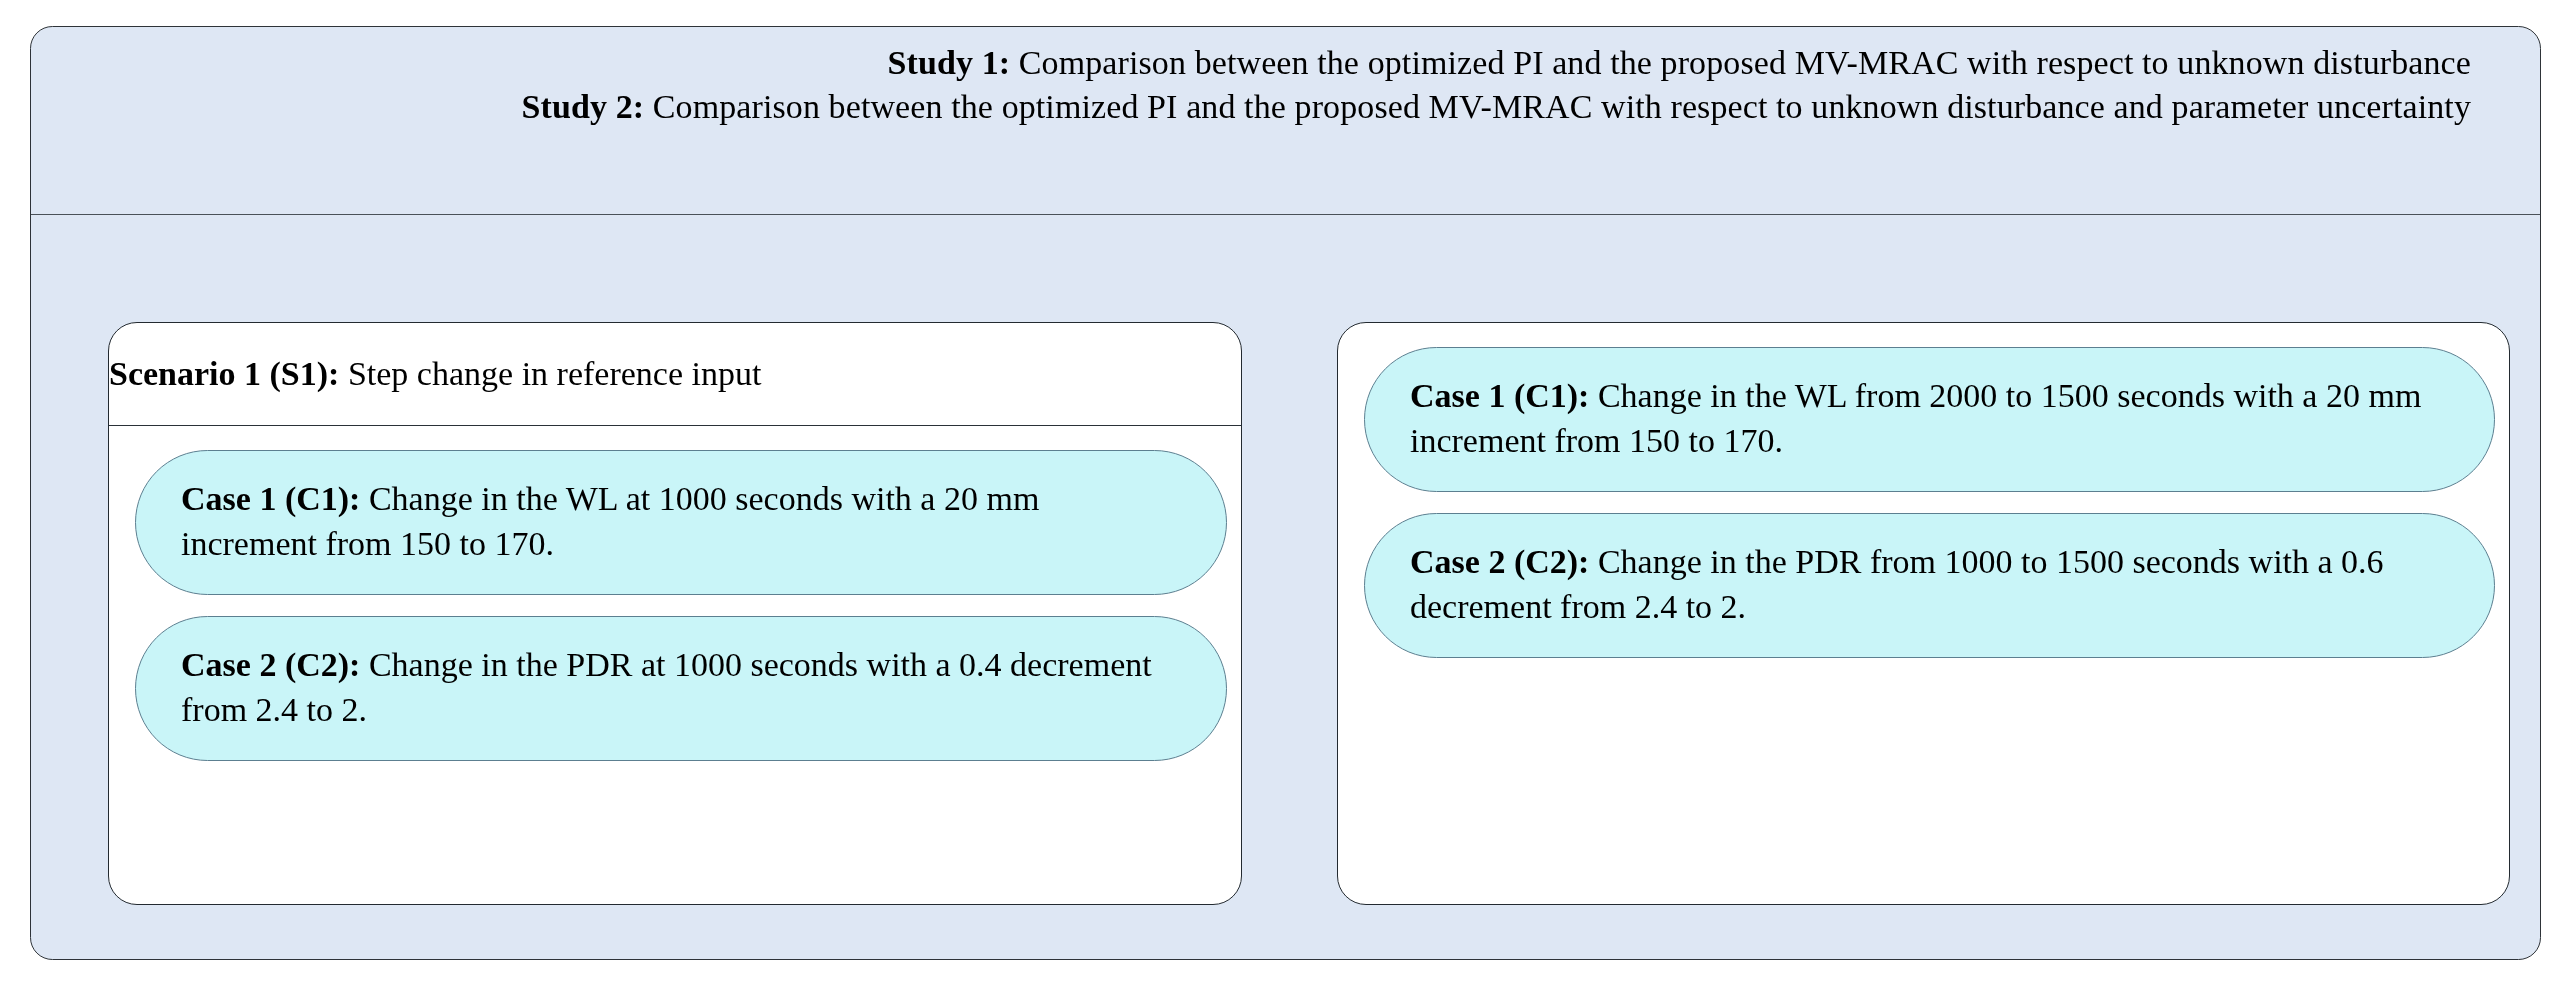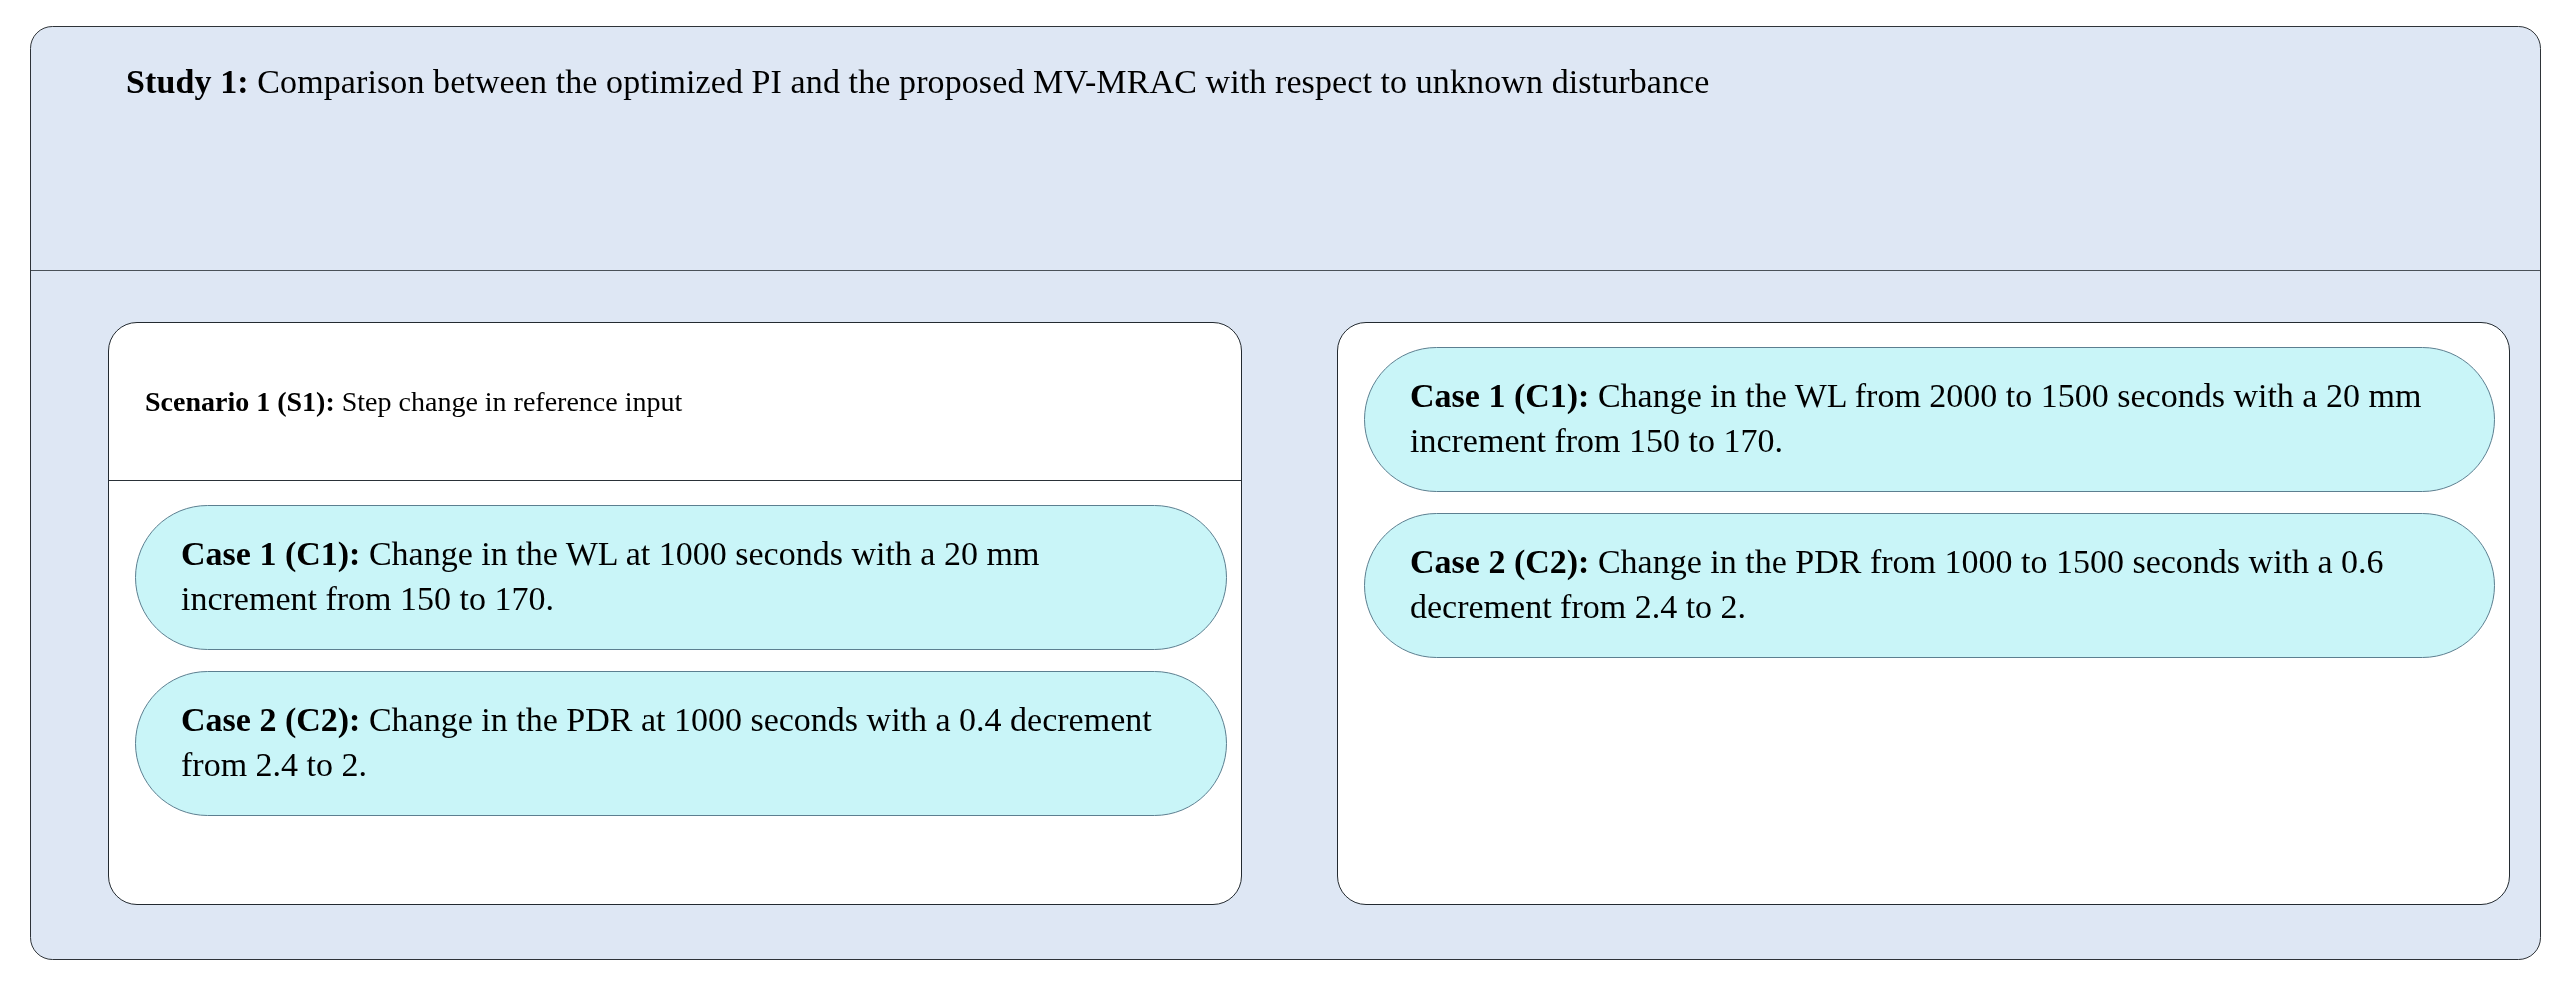--- a/index.html
+++ b/index.html
@@ -29,24 +29,25 @@
     border-radius: 22.4px;
     overflow: hidden;
   }
 
   
   #studies-header {
     position: absolute;
     left: 0;
     top: 0;
     width: 100%;
-    height: 244px;
+    height: 188px;
     box-sizing: border-box;
     border-bottom: 1.7px solid #4a5158;
-    padding: 33px 69px 0 95px;
+    padding: 14px 69px 0 95px;
+    text-align: right;
   }
   .study-line {
     font-size: 34px;
     line-height: 1.30;
     letter-spacing: 0.1px;
     white-space: normal;
   }
   .study-line .lbl {
     font-weight: bold;
   }
@@ -76,28 +77,27 @@
     height: 583px;
     overflow: hidden;
     display: flex;
     flex-direction: column;
   }
   .scenario-box.wide {
     width: 1173px;
   }
 
   .scenario-title {
-    height: 158px;
+    height: 103px;
     box-sizing: border-box;
     border-bottom: 1.7px solid #2a3138;
     display: flex;
     align-items: center;
-    padding-left: 36px;
     padding-right: 22.4px;
-    font-size: 28px;
+    font-size: 34px;
     line-height: 1.25;
   }
   .scenario-title .lbl { font-weight: bold; }
 
   .cases-wrap {
     flex: 1 1 auto;
     padding: 24px 14px 0 26px;
     box-sizing: border-box;
     display: flex;
     flex-direction: column;
@@ -121,20 +121,23 @@
 </style>
 </head>
 <body>
 
 <div id="diagram-root">
 
   <div id="studies-header">
     <div class="study-line">
       <span class="lbl">Study 1:</span><span class="body"> Comparison between the optimized PI and the proposed MV-MRAC with respect to unknown disturbance</span>
     </div>
+    <div class="study-line">
+      <span class="lbl">Study 2:</span><span class="body"> Comparison between the optimized PI and the proposed MV-MRAC with respect to unknown disturbance and parameter uncertainty</span>
+    </div>
   </div>
 
   <div id="scenarios-area">
 
     <div class="scenario-box">
       <div class="scenario-title">
         <span><span class="lbl">Scenario 1 (S1):</span><span> Step change in reference input</span></span>
       </div>
       <div class="cases-wrap">
         <div class="case-pill">

